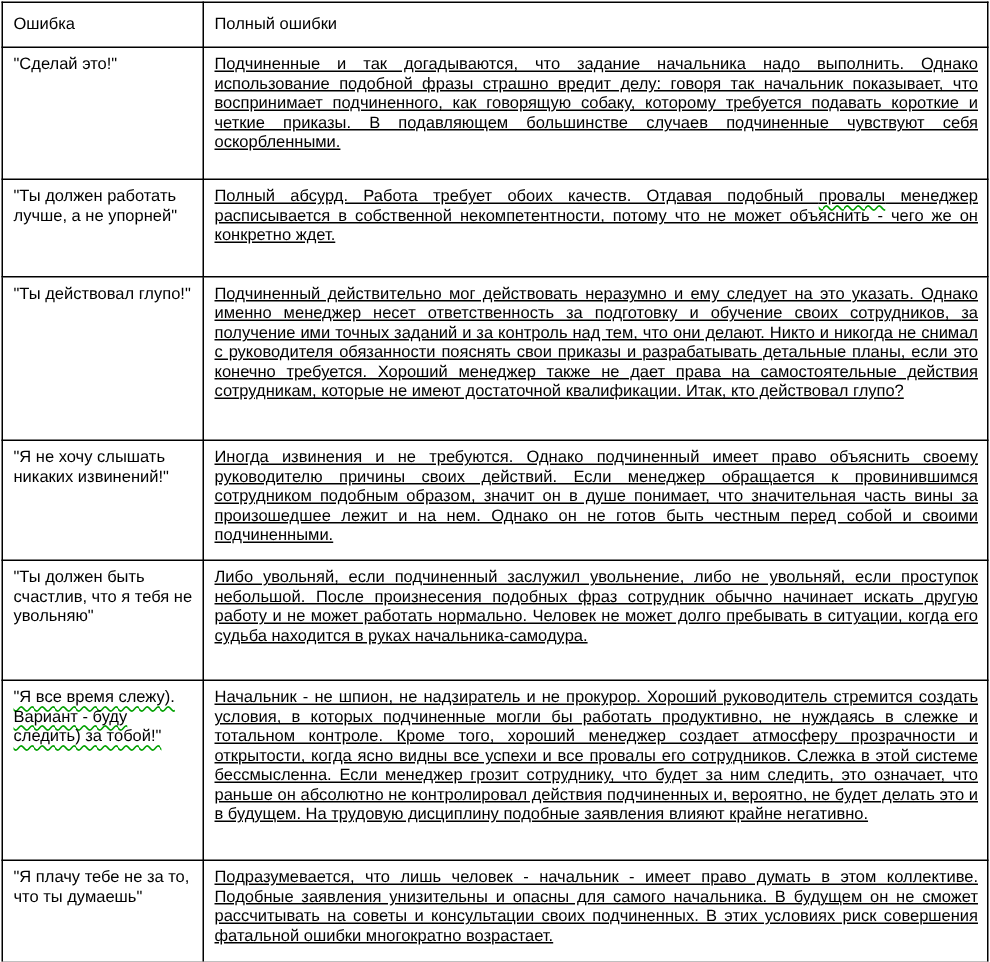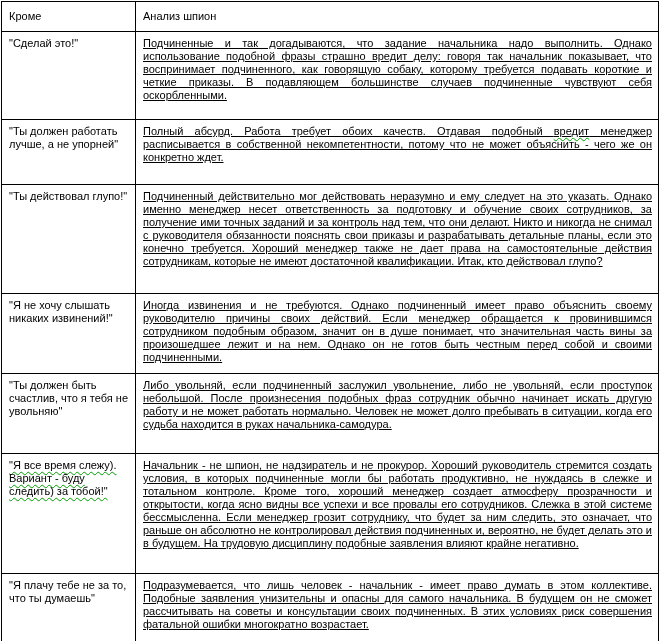--- a/index.html
+++ b/index.html
@@ -51,30 +51,30 @@
 </head>
 <body>
 
 <table class="doc-table">
   <colgroup>
     <col class="c-error">
     <col class="c-analysis">
   </colgroup>
   <tbody>
     <tr class="h-header">
-      <th>Кроме</th>
-      <th>Анализ шпион</th>
+      <th>Ошибка</th>
+      <th>Полный ошибки</th>
     </tr>
     <tr class="h-r1">
       <td class="err"><span>"Сделай это!"</span></td>
       <td class="ana"><span>Подчиненные и так догадываются, что задание начальника надо выполнить. Однако использование подобной фразы страшно вредит делу: говоря так начальник показывает, что воспринимает подчиненного, как говорящую собаку, которому требуется подавать короткие и четкие приказы. В подавляющем большинстве случаев подчиненные чувствуют себя оскорбленными.</span></td>
     </tr>
     <tr class="h-r2">
       <td class="err"><span>"Ты должен работать лучше, а не упорней"</span></td>
-      <td class="ana"><span>Полный абсурд. Работа требует обоих качеств. Отдавая подобный </span><span class="grammar">вредит</span><span> менеджер расписывается в собственной некомпетентности, потому что не может объяснить - чего же он конкретно ждет.</span></td>
+      <td class="ana"><span>Полный абсурд. Работа требует обоих качеств. Отдавая подобный </span><span class="grammar">провалы</span><span> менеджер расписывается в собственной некомпетентности, потому что не может объяснить - чего же он конкретно ждет.</span></td>
     </tr>
     <tr class="h-r3">
       <td class="err"><span>"Ты действовал глупо!"</span></td>
       <td class="ana"><span>Подчиненный действительно мог действовать неразумно и ему следует на это указать. Однако именно менеджер несет ответственность за подготовку и обучение своих сотрудников, за получение ими точных заданий и за контроль над тем, что они делают. Никто и никогда не снимал с руководителя обязанности пояснять свои приказы и разрабатывать детальные планы, если это конечно требуется. Хороший менеджер также не дает права на самостоятельные действия сотрудникам, которые не имеют достаточной квалификации. Итак, кто действовал глупо?</span></td>
     </tr>
     <tr class="h-r4">
       <td class="err"><span>"Я не хочу слышать никаких извинений!"</span></td>
       <td class="ana"><span>Иногда извинения и не требуются. Однако подчиненный имеет право объяснить своему руководителю причины своих действий. Если менеджер обращается к провинившимся сотрудником подобным образом, значит он в душе понимает, что значительная часть вины за произошедшее лежит и на нем. Однако он не готов быть честным перед собой и своими подчиненными.</span></td>
     </tr>
     <tr class="h-r5">

